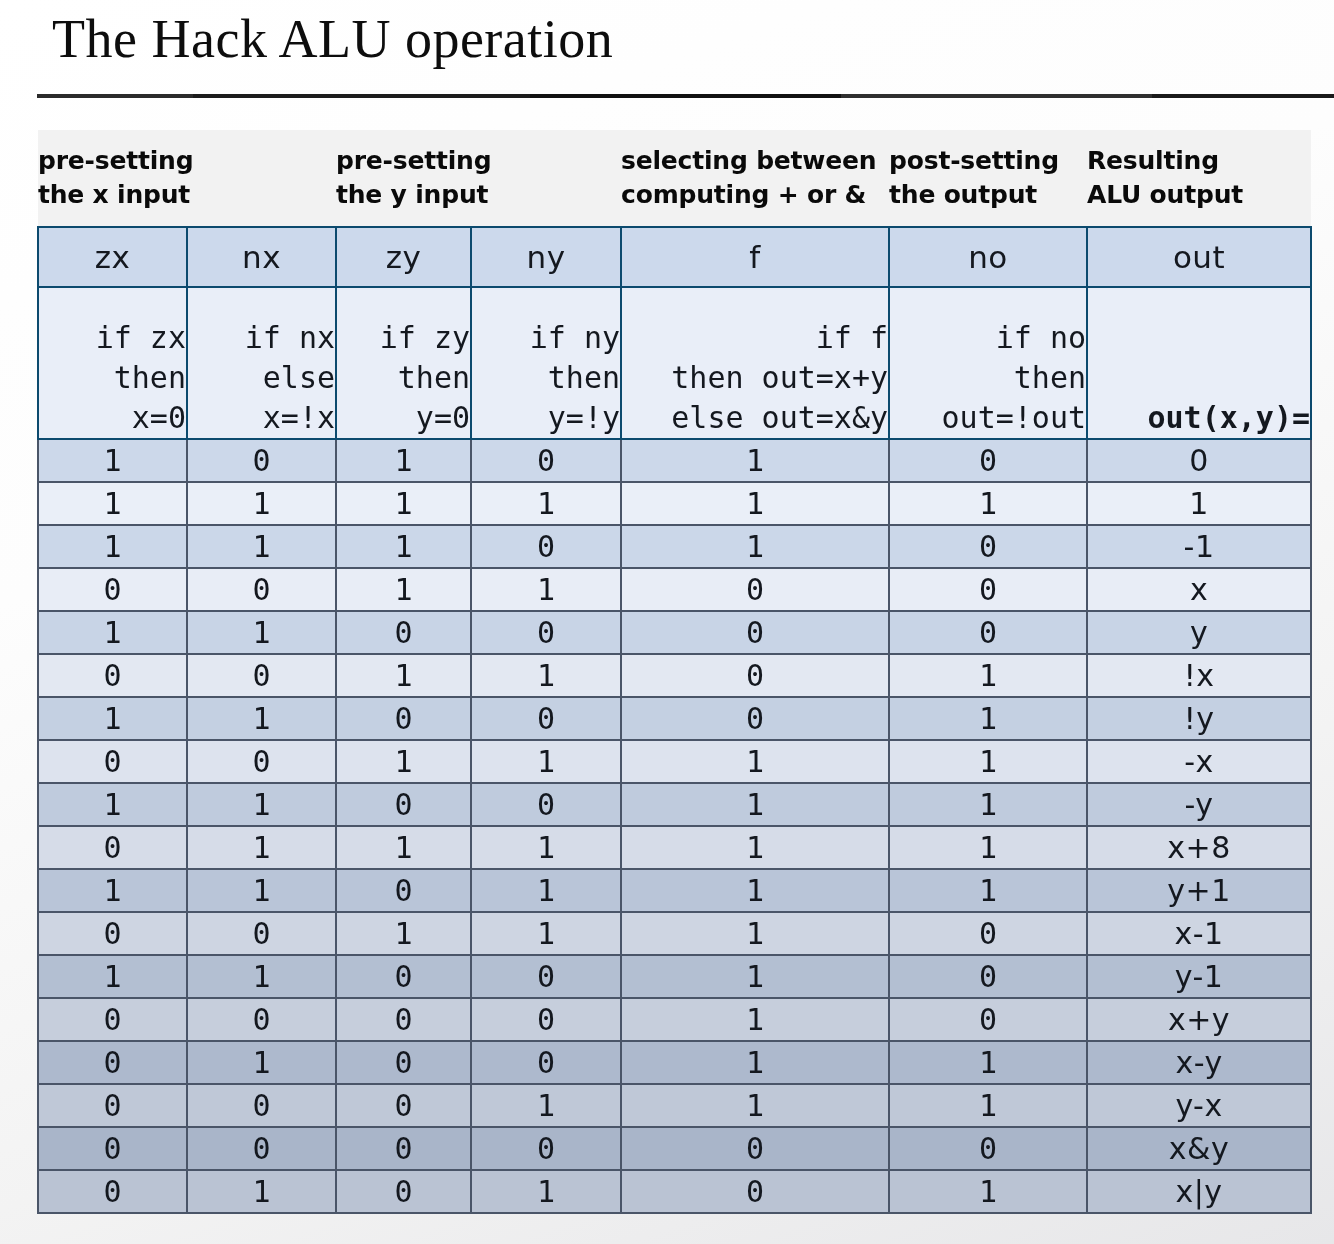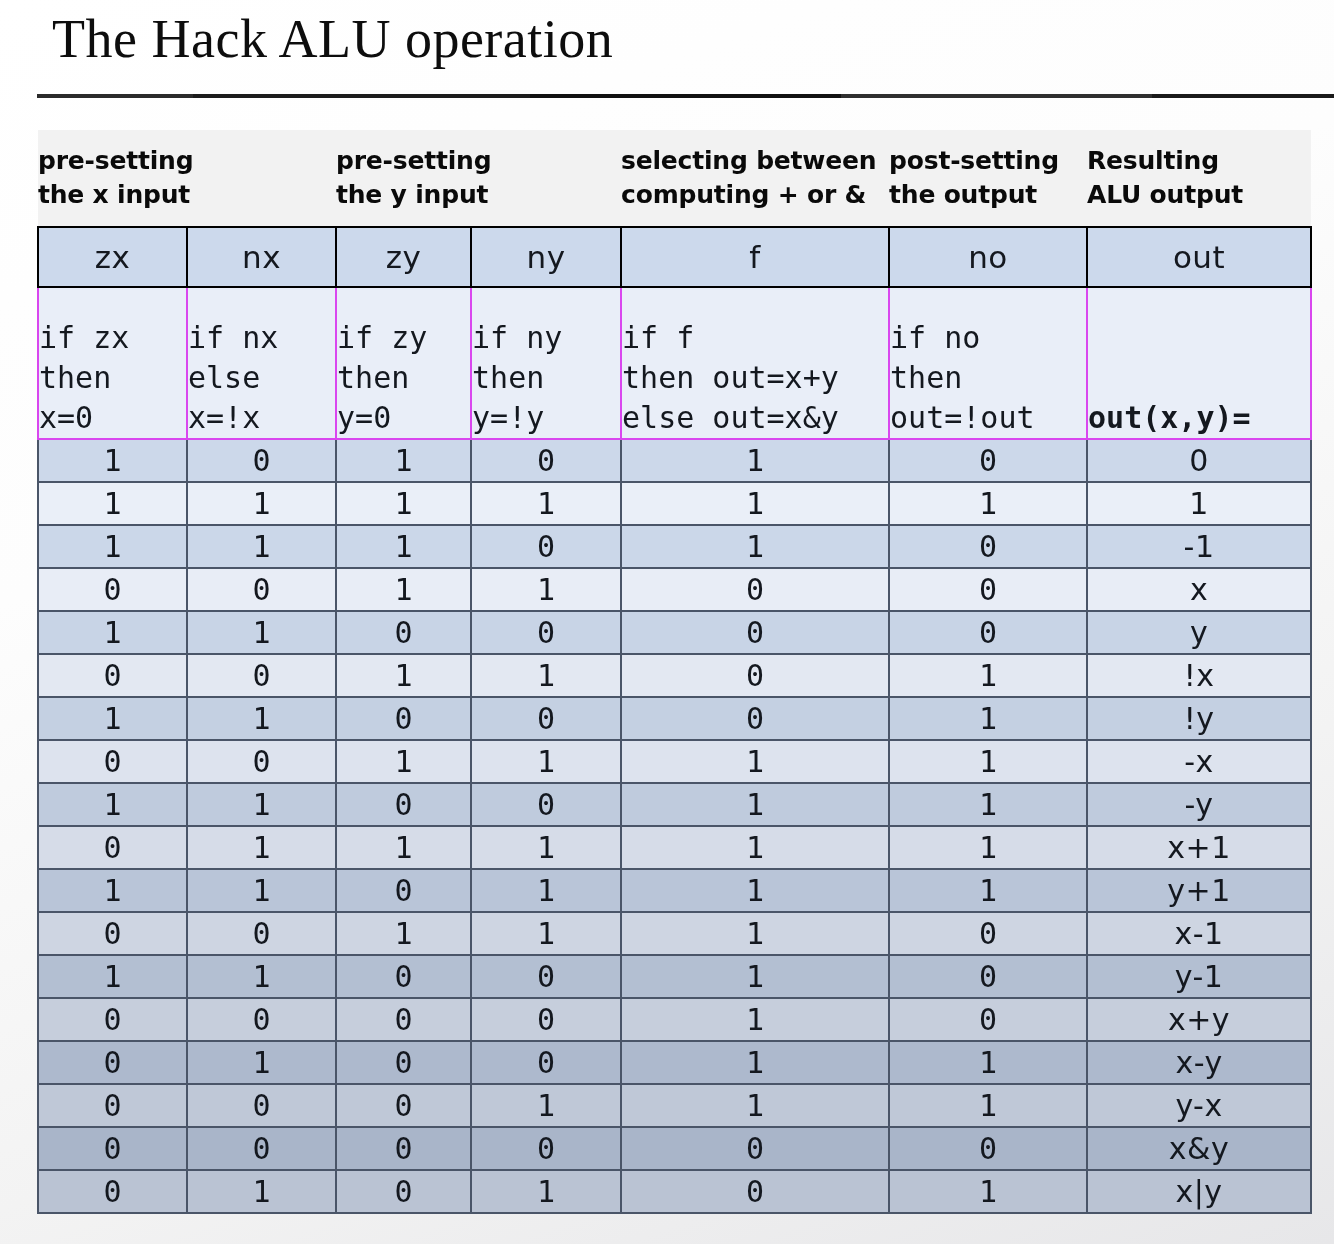--- a/index.html
+++ b/index.html
@@ -80,42 +80,43 @@
     line-height: 1.35;
     color: #0a0a0a;
     height: 96px;
     padding: 4px 2px 8px 2px;
     letter-spacing: -0.2px;
   }
 
   
   .signal-row td {
     background: #ccd9ec;
-    border: 2px solid #000000;
+    border: 2px solid #0c4a6e;
     text-align: center;
     vertical-align: middle;
     height: 58px;
     font-family: "DejaVu Sans", sans-serif;
     font-size: 31px;
     color: #14181f;
     letter-spacing: 0.5px;
   }
 
   
   .desc-row td {
     background: #e9eef8;
-    border: 2px solid #d946ef;
+    border: 2px solid #0c4a6e;
     vertical-align: bottom;
     height: 150px;
     font-family: "DejaVu Sans Mono", monospace;
     font-size: 30px;
     line-height: 1.33;
     color: #14181f;
     padding: 6px 0 8px 16px;
     white-space: pre;
+    text-align: right;
   }
   .desc-row td.out-desc {
     vertical-align: bottom;
     padding-left: 14px;
     font-weight: bold;
   }
 
   
   .data-row td {
     border: 2px solid #4a5568;
@@ -287,21 +288,21 @@
         <td>1</td>
         <td class="out-cell">-y</td>
       </tr>
       <tr class="data-row band-b4">
         <td>0</td>
         <td>1</td>
         <td>1</td>
         <td>1</td>
         <td>1</td>
         <td>1</td>
-        <td class="out-cell">x+1</td>
+        <td class="out-cell">x+8</td>
       </tr>
       <tr class="data-row band-a5">
         <td>1</td>
         <td>1</td>
         <td>0</td>
         <td>1</td>
         <td>1</td>
         <td>1</td>
         <td class="out-cell">y+1</td>
       </tr>

